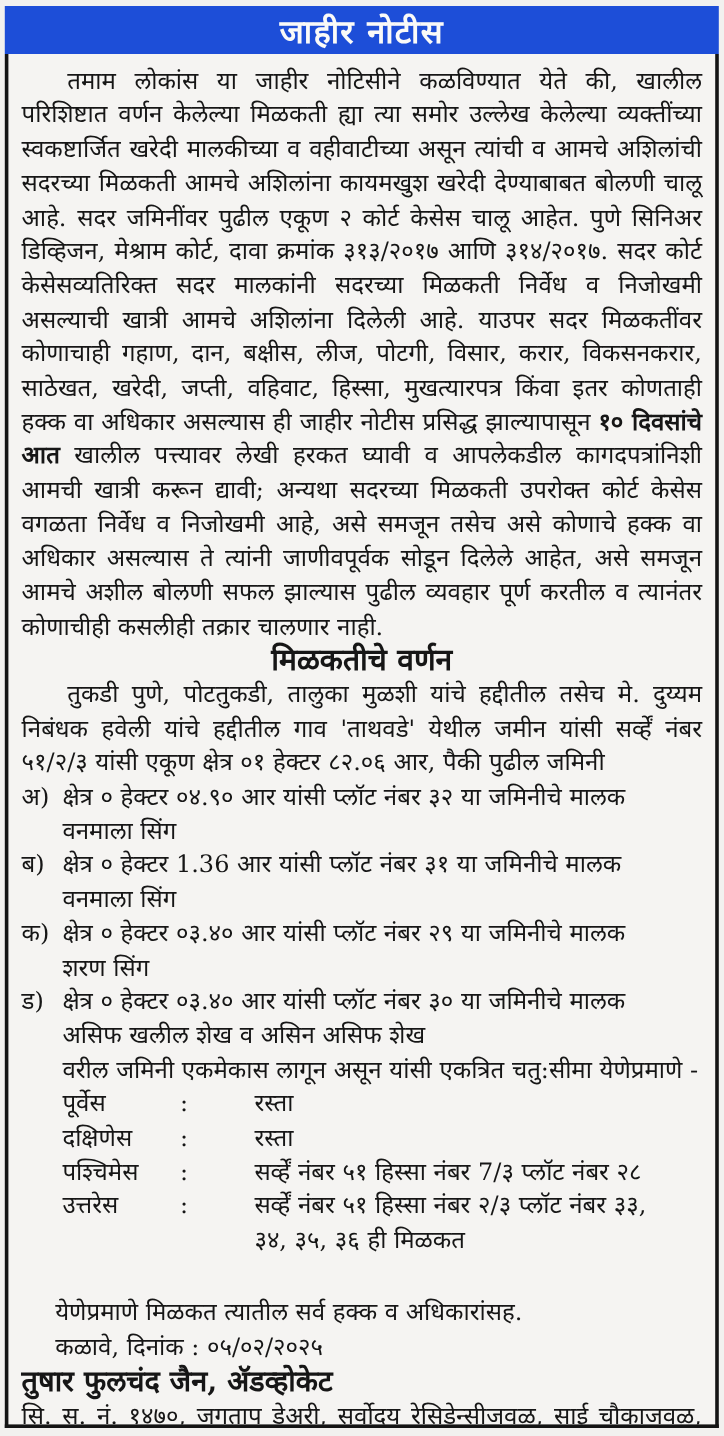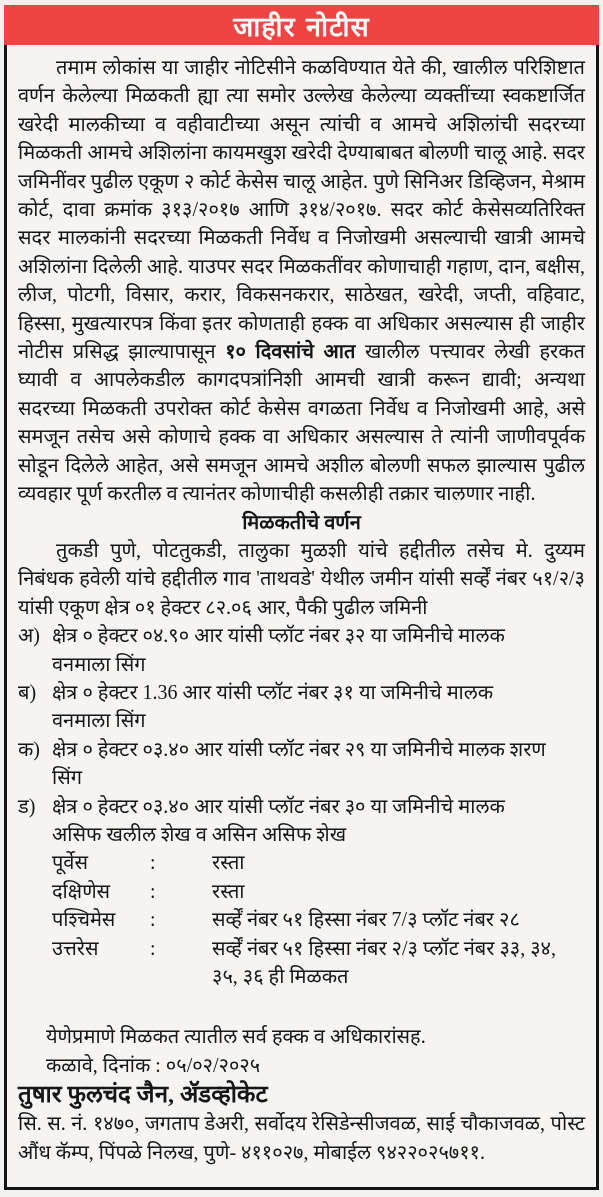--- a/index.html
+++ b/index.html
@@ -9,47 +9,46 @@
     background: #f2f1ef;
     color: #161616;
   }
   .page {
     width: 603px;
     height: 1197px;
     padding: 5px 4px 7px 4px;
     overflow: hidden;
   }
   .title-band {
-    background: #ef4444;
+    background: #1d4ed8;
     color: #fafaf8;
     height: 40px;
     display: flex;
     align-items: center;
     justify-content: center;
     font-size: 27px;
     font-weight: bold;
     letter-spacing: 1px;
   }
   .body-box {
     border: 3px solid #141414;
     border-top: none;
     background: #f5f4f2;
     height: 1145px;
     padding: 8px 11px 4px 11px;
     font-size: 20px;
     line-height: 28.4px;
     overflow: hidden;
-    font-family: Liberation Serif, serif;
   }
   .justified { text-align: justify; }
   .intro { text-indent: 38px; }
   .desc-heading {
     text-align: center;
     font-weight: bold;
-    font-size: 20px;
+    font-size: 25px;
   }
   .desc-intro { text-indent: 38px; }
   .plot-row { display: flex; }
   .plot-label {
     flex: 0 0 34px;
   }
   .plot-text { flex: 1; padding-right: 30px; }
   .boundaries-intro { padding-left: 34px; }
   .boundary-row {
     display: flex;
@@ -94,20 +93,21 @@
     </div>
     <div class="plot-row">
       <span class="plot-label">क)</span>
       <span class="plot-text">क्षेत्र ० हेक्टर ०३.४० आर यांसी प्लॉट नंबर २९ या जमिनीचे मालक शरण सिंग</span>
     </div>
     <div class="plot-row">
       <span class="plot-label">ड)</span>
       <span class="plot-text">क्षेत्र ० हेक्टर ०३.४० आर यांसी प्लॉट नंबर ३० या जमिनीचे मालक असिफ खलील शेख व असिन असिफ शेख</span>
     </div>
 
+    <p class="boundaries-intro">वरील जमिनी एकमेकास लागून असून यांसी एकत्रित चतु:सीमा येणेप्रमाणे -</p>
 
     <div class="boundary-row">
       <span class="boundary-dir">पूर्वेस</span>
       <span class="boundary-colon">:</span>
       <span class="boundary-val">रस्ता</span>
     </div>
     <div class="boundary-row">
       <span class="boundary-dir">दक्षिणेस</span>
       <span class="boundary-colon">:</span>
       <span class="boundary-val">रस्ता</span>

